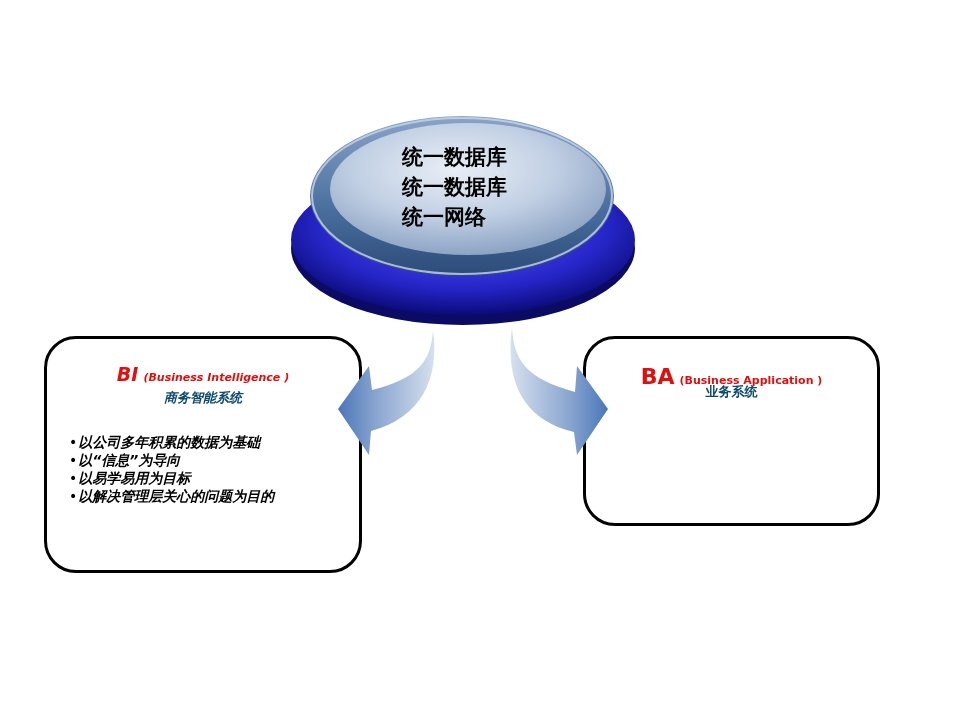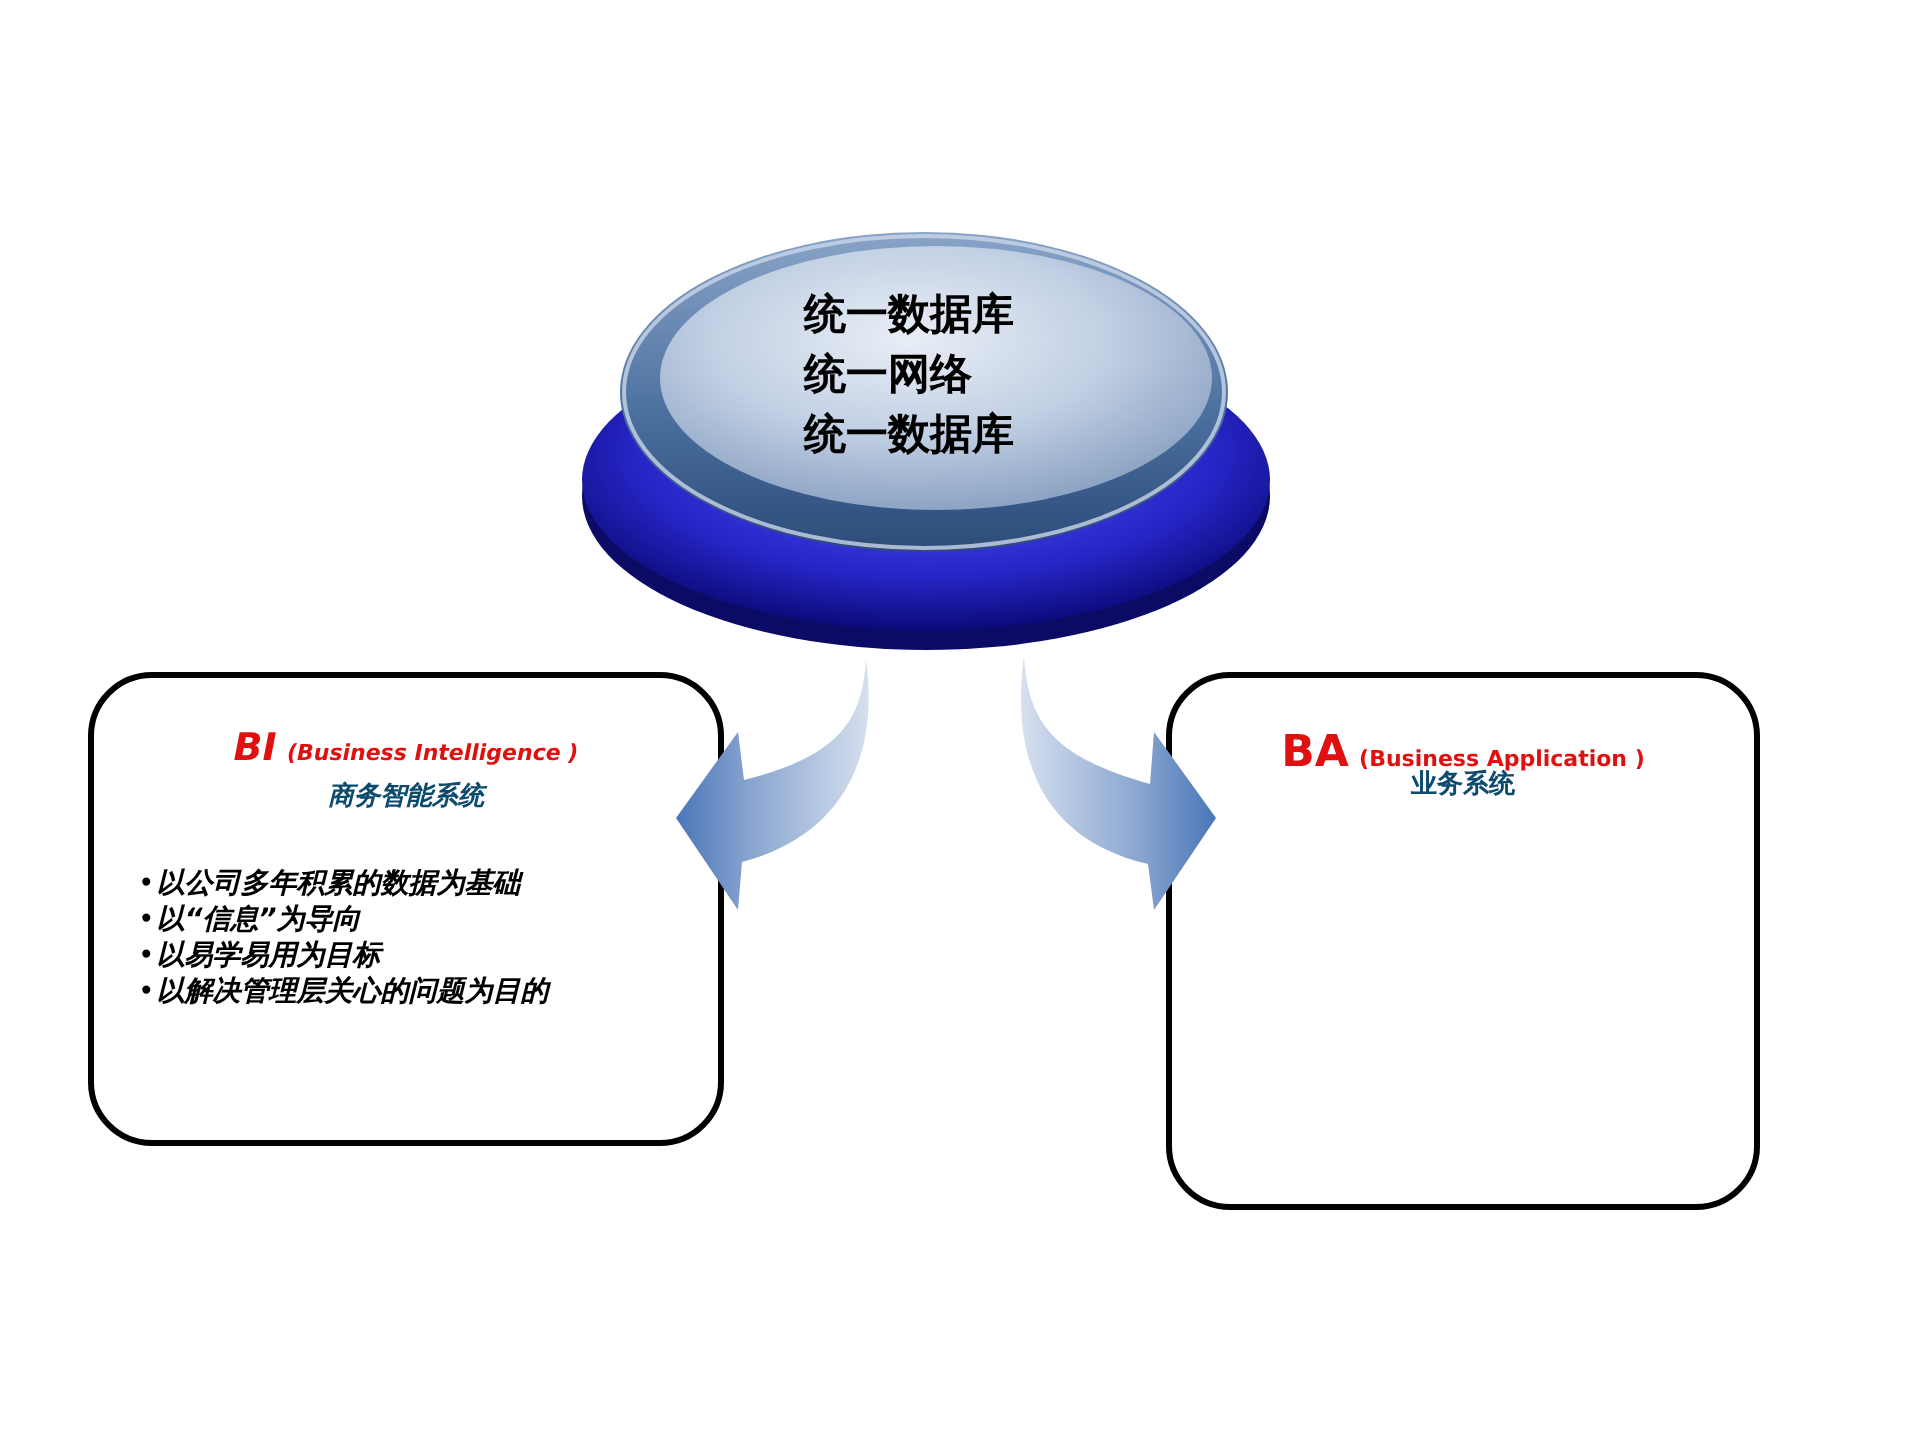--- a/index.html
+++ b/index.html
@@ -3,21 +3,21 @@
   <meta charset="utf-8">
   <style>
     html, body { margin:0; padding:0; }
     body { width:960px; height:720px; background:#ffffff; position:relative; overflow:hidden;
       font-family: "DejaVu Sans", "Liberation Sans", sans-serif; }
     .disc { position:absolute; left:0; top:0; width:960px; height:720px; }
     .hub-text { position:absolute; left:402px; top:142px; font-size:21px; font-weight:bold; color:#000;
       line-height:30px; letter-spacing:0px; }
     .box { position:absolute; border:3px solid #000; border-radius:32px; background:#fff; box-sizing:border-box; }
     .box-bi { left:44px; top:336px; width:318px; height:237px;font-style:italic; }
-    .box-ba { left:583px; top:336px; width:297px; height:269px; }
+    .box-ba { left:583px; top:336px; width:297px; height:190px; }
     .title-row { position:absolute; left:0; right:0; text-align:center; white-space:nowrap; }
     .abbr { color:#e01010; font-weight:bold; }
     .full { color:#e01010; font-weight:bold; font-size:11px; }
     .subtitle { position:absolute; left:0; right:0; text-align:center; font-weight:bold; color:#0c4a6e; font-size:13px; }
     .bullets { position:absolute; margin:0; padding:0; list-style:none; font-size:14px; color:#000; line-height:18px; font-weight:bold; }
     .bullets li::before { content:"•"; font-weight:normal; margin-right:1px; }
     .arrows { position:absolute; left:0; top:0; width:960px; height:720px; pointer-events:none; }
   </style>
 </head>
 <body>
@@ -45,22 +45,22 @@
   <ellipse cx="463" cy="240" rx="172" ry="75" fill="url(#ringGrad)"></ellipse>
 
   <ellipse cx="462" cy="196" rx="152" ry="80" fill="url(#rimGrad)"></ellipse>
   <ellipse cx="462" cy="196" rx="150" ry="78" fill="none" stroke="#c9d6e8" stroke-width="2" opacity="0.8"></ellipse>
 
   <ellipse cx="468" cy="189" rx="138" ry="66" fill="url(#faceGrad)"></ellipse>
 </svg>
 
 <div class="hub-text">
   <div>统一数据库</div>
+  <div>统一数据库</div>
   <div>统一网络</div>
-  <div>统一数据库</div>
 </div>
 
 <div class="box box-bi">
   <div class="title-row" style="top:24px;">
     <span class="abbr" style="font-size:19px;">BI</span>
     <span class="full">(Business  Intelligence )</span>
   </div>
   <div class="subtitle" style="top:50px;">商务智能系统</div>
   <ul class="bullets" style="left:22px; top:94px;">
     <li>以公司多年积累的数据为基础</li>

